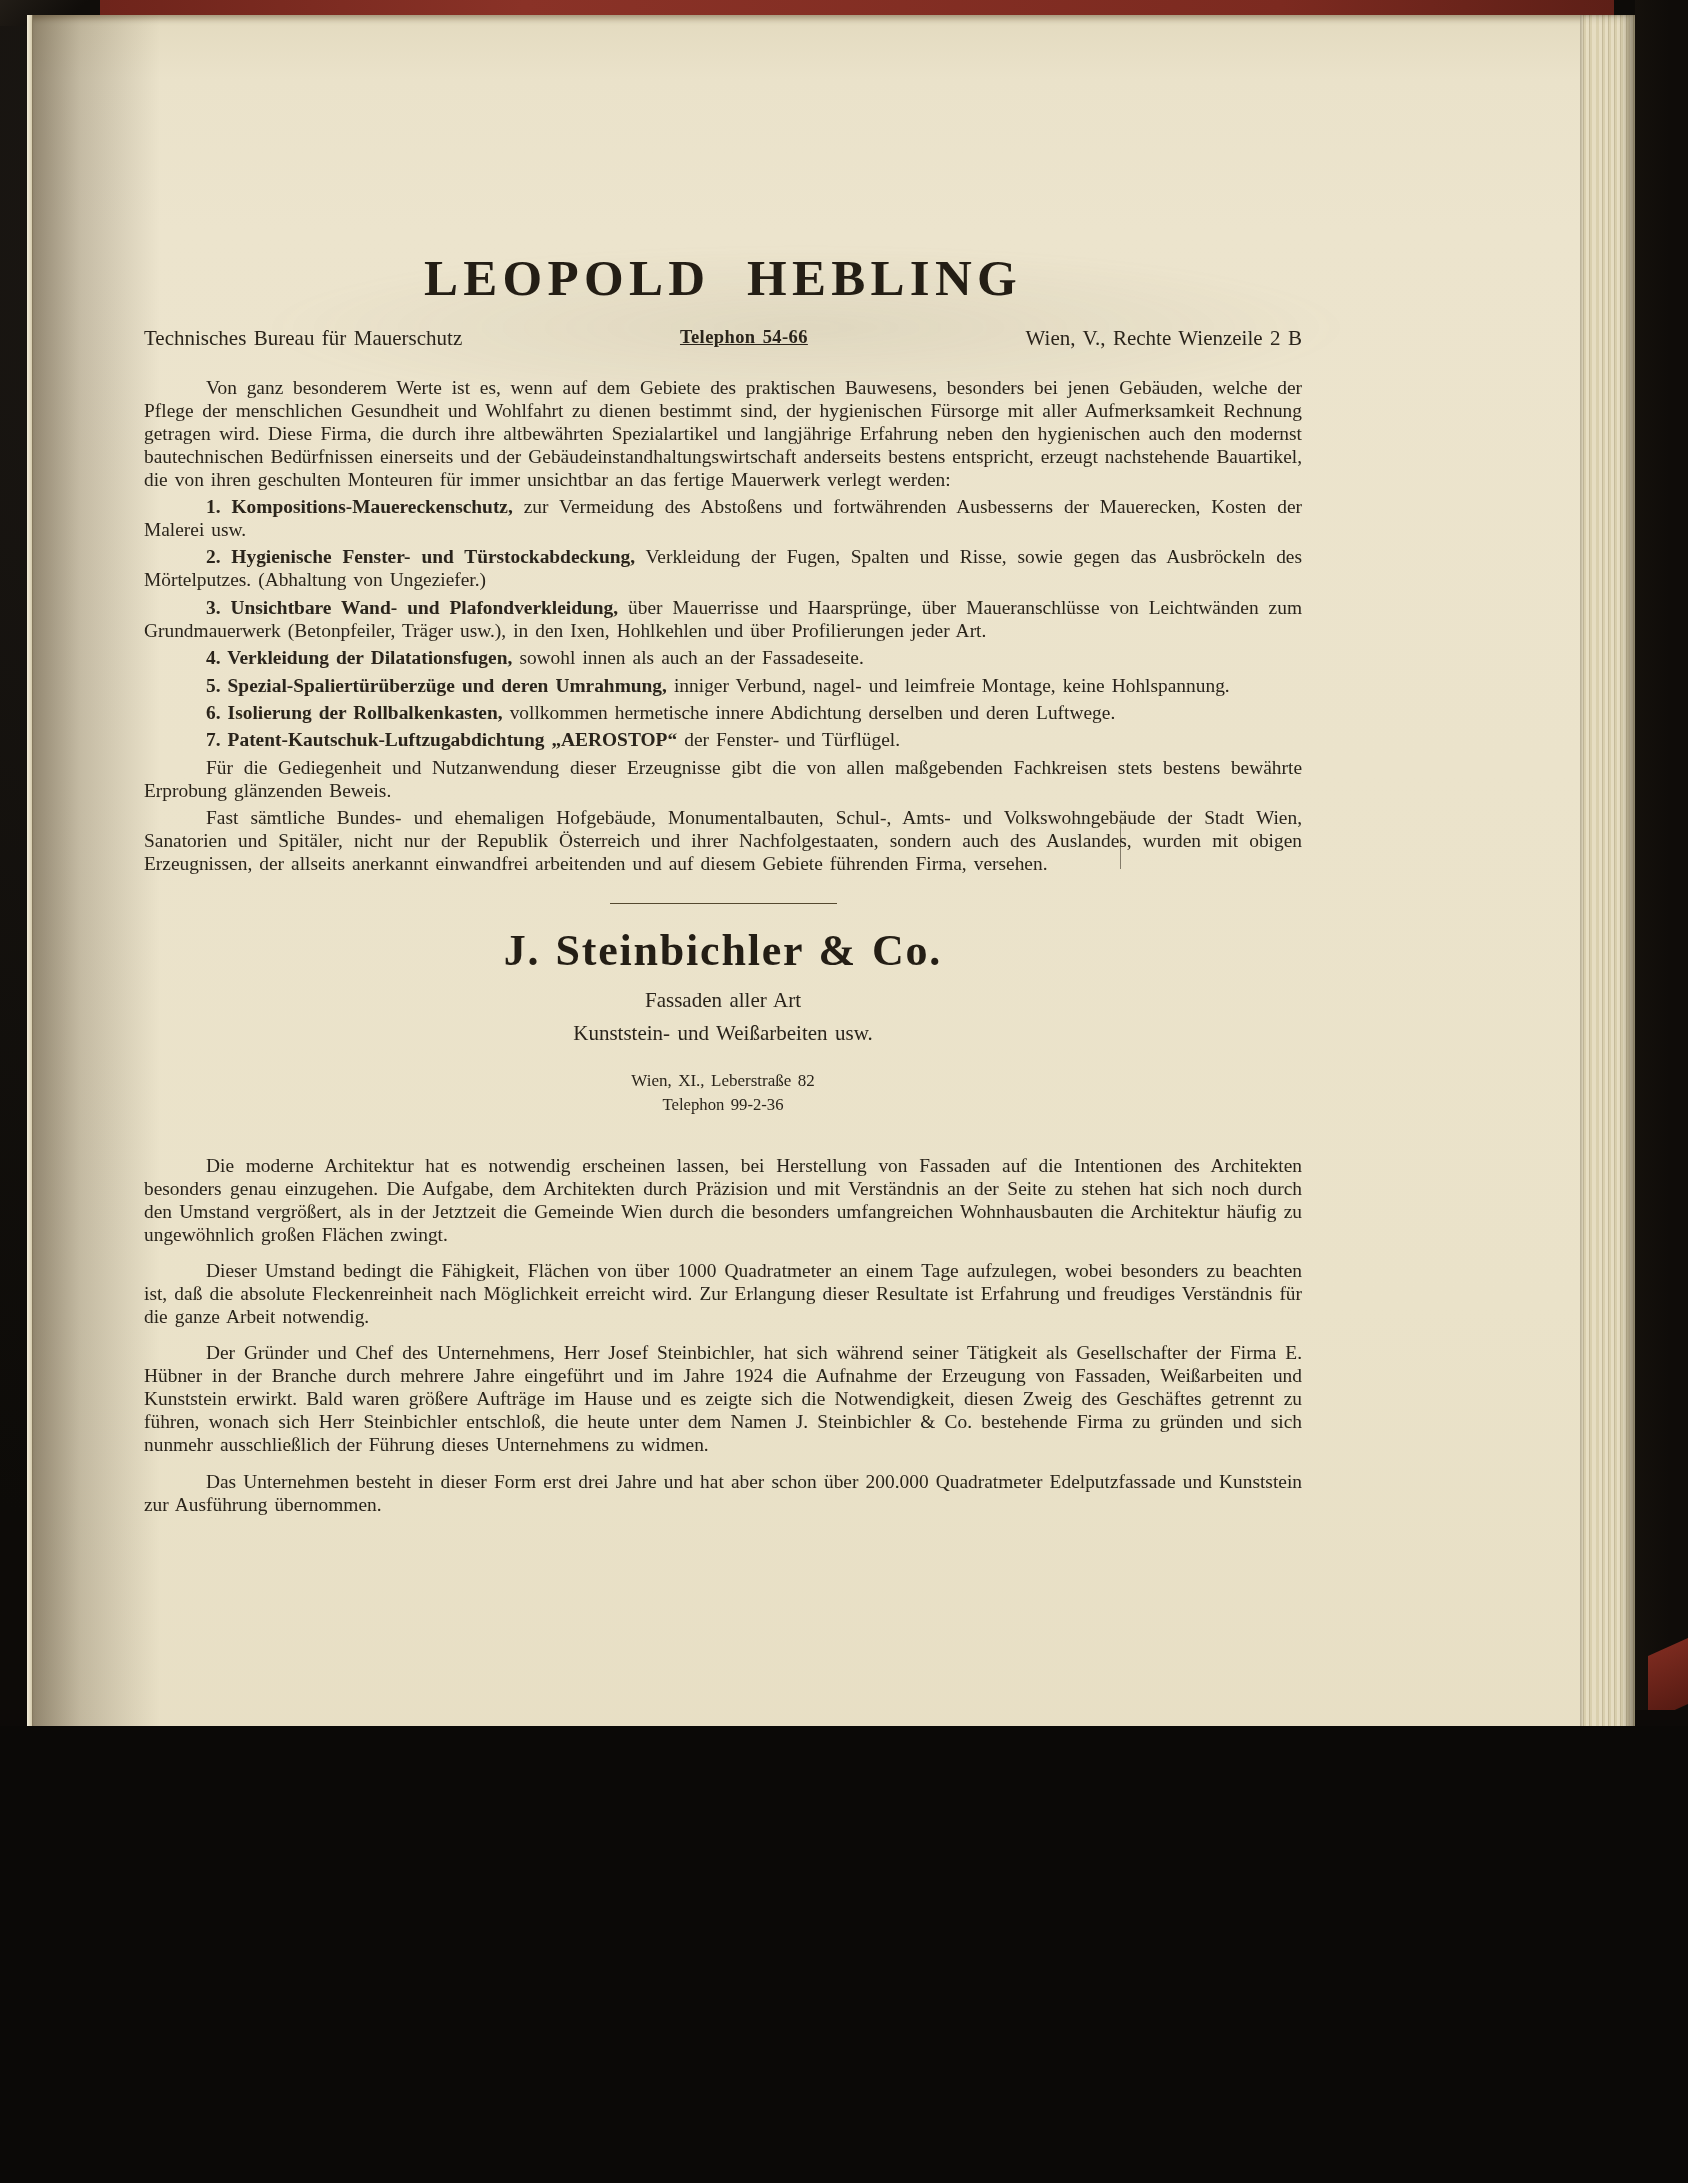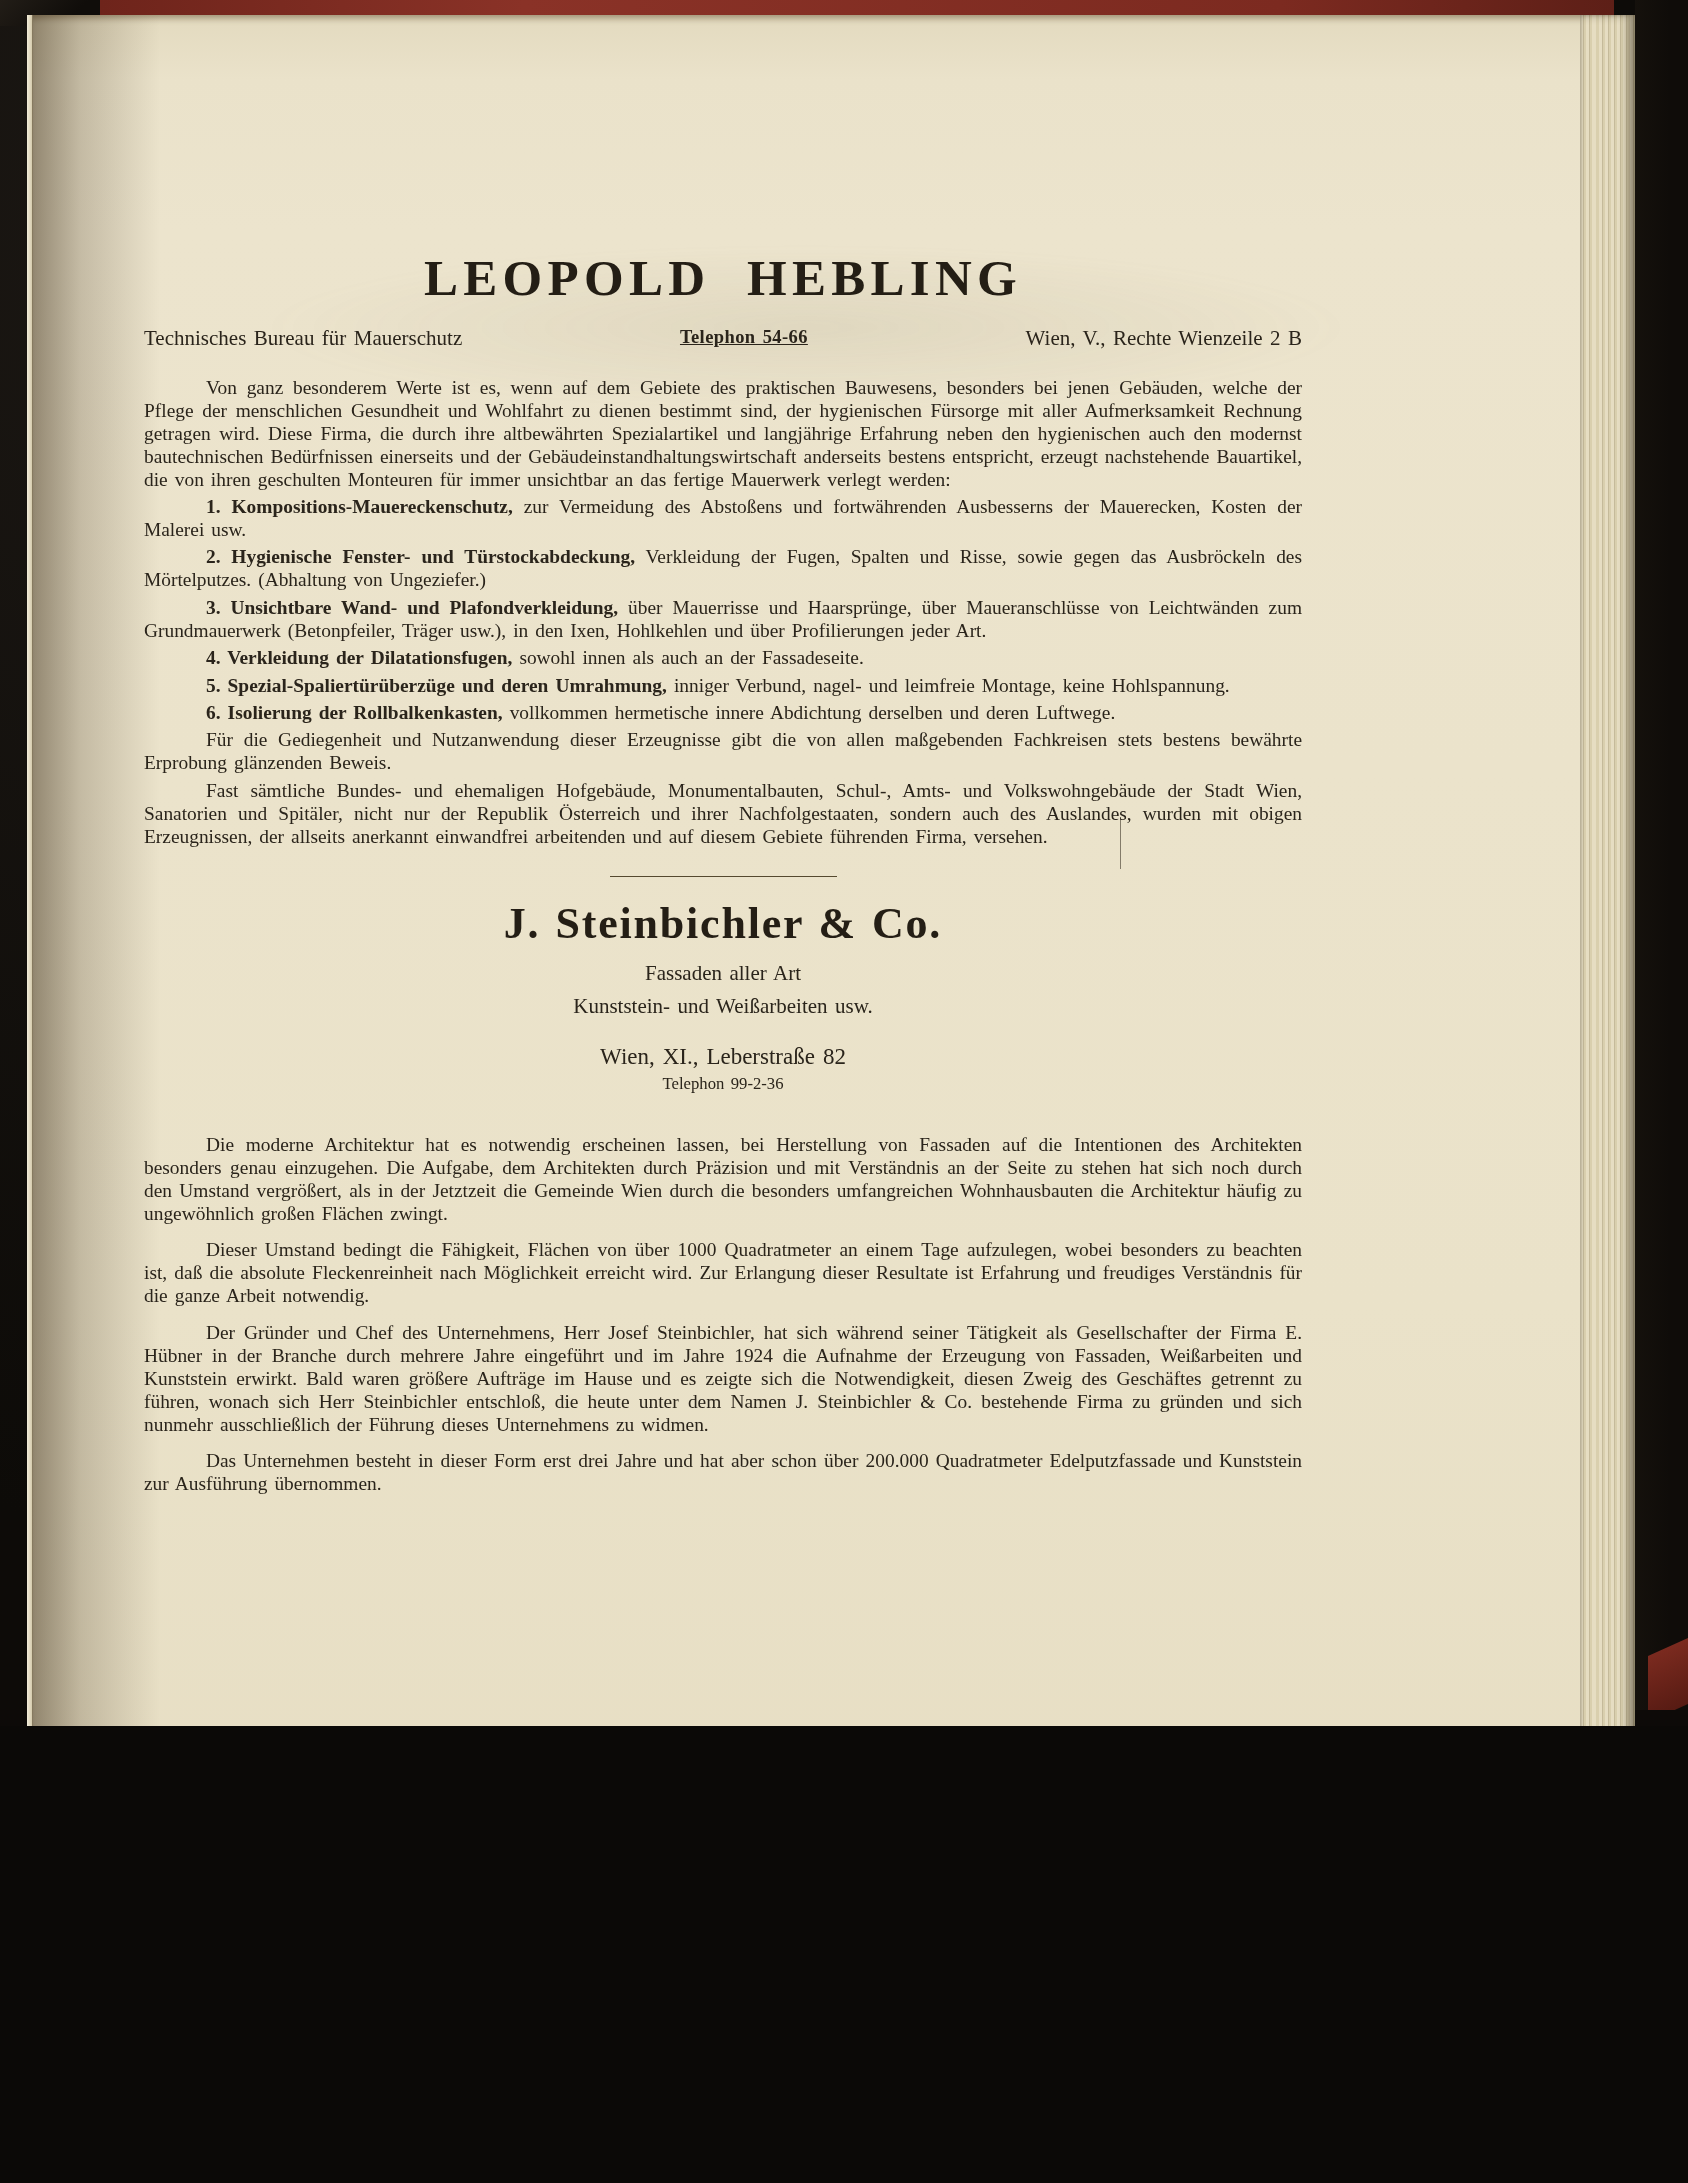--- a/index.html
+++ b/index.html
@@ -96,21 +96,21 @@
     background: #55492f;
   }
   .stein-title {
     margin: 25px 0 0;
     font-size: 44px; line-height: 1; font-weight: bold;
     text-align: center; letter-spacing: 1.8px;
     color: #241e15;
   }
   .stein-line1 { margin-top: 16px; text-align: center; font-size: 21px; line-height: 1.1; }
   .stein-line2 { margin-top: 9.7px; text-align: center; font-size: 21px; line-height: 1.1; }
-  .stein-addr  { margin-top: 26.4px; text-align: center; font-size: 23px; line-height: 1.1; }
+  .stein-addr  { margin-top: 26.4px; text-align: center; font-size: 17px; line-height: 1.1; }
   .stein-phone { margin-top: 5.3px; text-align: center; font-size: 16.7px; line-height: 1.1; }
   .stein-body .para { margin-top: 13.2px; }
   .stein-body .para:first-child { margin-top: 40px; font-family: Liberation Serif, serif; }
   
   .sig-mark {
     position: absolute; left: 118px; top: 1761px;
     font-size: 17px; letter-spacing: 0.9px; color: #332c21;
   }
   .page-number {
     position: absolute; left: 1085px; top: 1831px; width: 189px;
@@ -148,20 +148,21 @@
         </div>
 
         <p class="para intro">Von ganz besonderem Werte ist es, wenn auf dem Gebiete des praktischen Bauwesens, besonders bei jenen Gebäuden, welche der Pflege der menschlichen Gesundheit und Wohlfahrt zu dienen bestimmt sind, der hygienischen Fürsorge mit aller Aufmerksamkeit Rechnung getragen wird. Diese Firma, die durch ihre altbewährten Spezialartikel und langjährige Erfahrung neben den hygienischen auch den modernst bautechnischen Bedürfnissen einerseits und der Gebäudeinstandhaltungswirtschaft anderseits bestens entspricht, erzeugt nachstehende Bauartikel, die von ihren geschulten Monteuren für immer unsichtbar an das fertige Mauerwerk verlegt werden:</p>
 
         <p class="para item"><b class="lead">1. Kompositions-Mauereckenschutz,</b> <span>zur Vermeidung des Abstoßens und fortwährenden Ausbesserns der Mauerecken, Kosten der Malerei usw.</span></p>
         <p class="para item"><b class="lead">2. Hygienische Fenster- und Türstockabdeckung,</b> <span>Verkleidung der Fugen, Spalten und Risse, sowie gegen das Ausbröckeln des Mörtelputzes. (Abhaltung von Ungeziefer.)</span></p>
         <p class="para item"><b class="lead">3. Unsichtbare Wand- und Plafondverkleidung,</b> <span>über Mauerrisse und Haarsprünge, über Maueranschlüsse von Leichtwänden zum Grundmauerwerk (Betonpfeiler, Träger usw.), in den Ixen, Hohlkehlen und über Profilierungen jeder Art.</span></p>
         <p class="para item"><b class="lead">4. Verkleidung der Dilatationsfugen,</b> <span>sowohl innen als auch an der Fassadeseite.</span></p>
         <p class="para item"><b class="lead">5. Spezial-Spaliertürüberzüge und deren Umrahmung,</b> <span>inniger Verbund, nagel- und leimfreie Montage, keine Hohlspannung.</span></p>
         <p class="para item"><b class="lead">6. Isolierung der Rollbalkenkasten,</b> <span>vollkommen hermetische innere Abdichtung derselben und deren Luftwege.</span></p>
+        <p class="para item"><b class="lead">7. Patent-Kautschuk-Luftzugabdichtung „AEROSTOP“</b> <span>der Fenster- und Türflügel.</span></p>
 
         <p class="para closing">Für die Gediegenheit und Nutzanwendung dieser Erzeugnisse gibt die von allen maßgebenden Fachkreisen stets bestens bewährte Erprobung glänzenden Beweis.</p>
         <p class="para closing">Fast sämtliche Bundes- und ehemaligen Hofgebäude, Monumentalbauten, Schul-, Amts- und Volkswohngebäude der Stadt Wien, Sanatorien und Spitäler, nicht nur der Republik Österreich und ihrer Nachfolgestaaten, sondern auch des Auslandes, wurden mit obigen Erzeugnissen, der allseits anerkannt einwandfrei arbeitenden und auf diesem Gebiete führenden Firma, versehen.</p>
       </section>
 
       <div class="rule"></div>
 
       <section>
         <h2 class="stein-title">J. Steinbichler &amp; Co.</h2>
         <div class="stein-line1">Fassaden aller Art</div>

